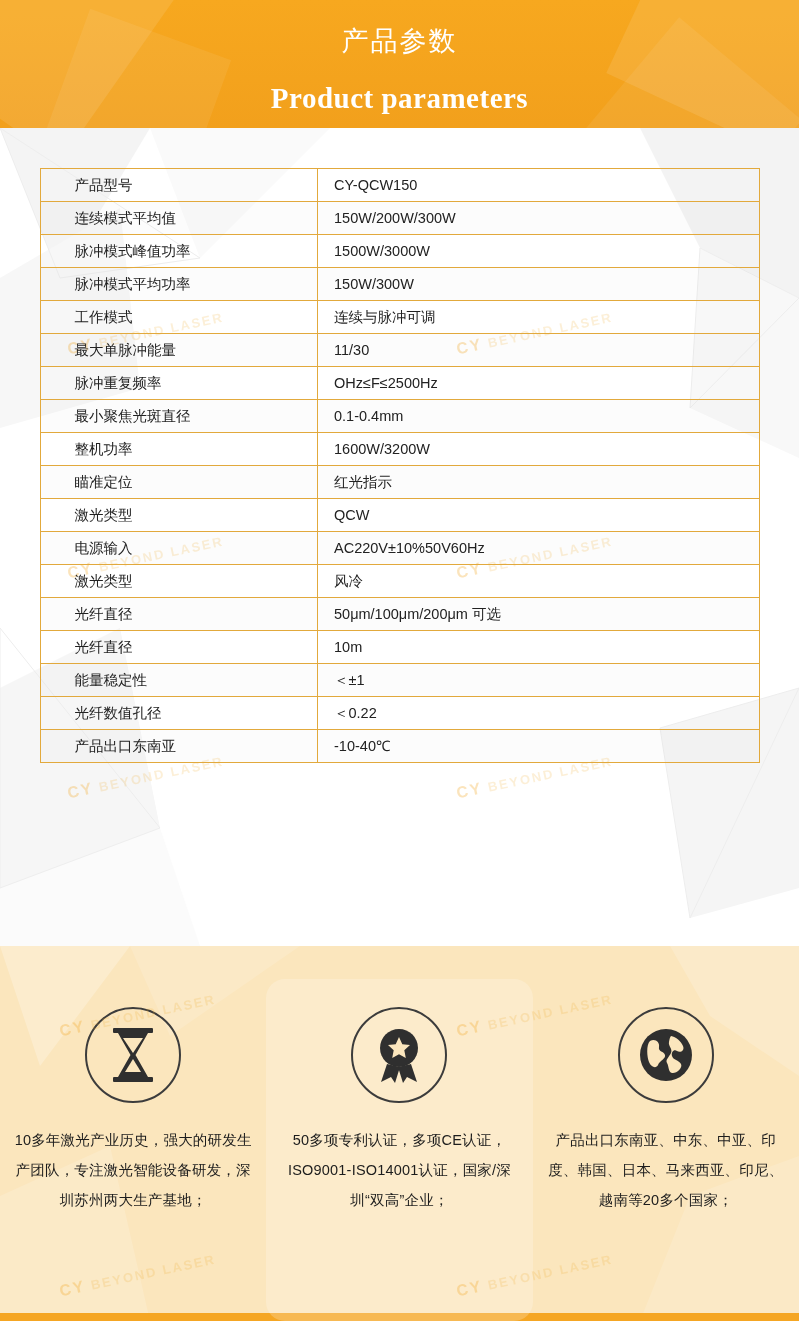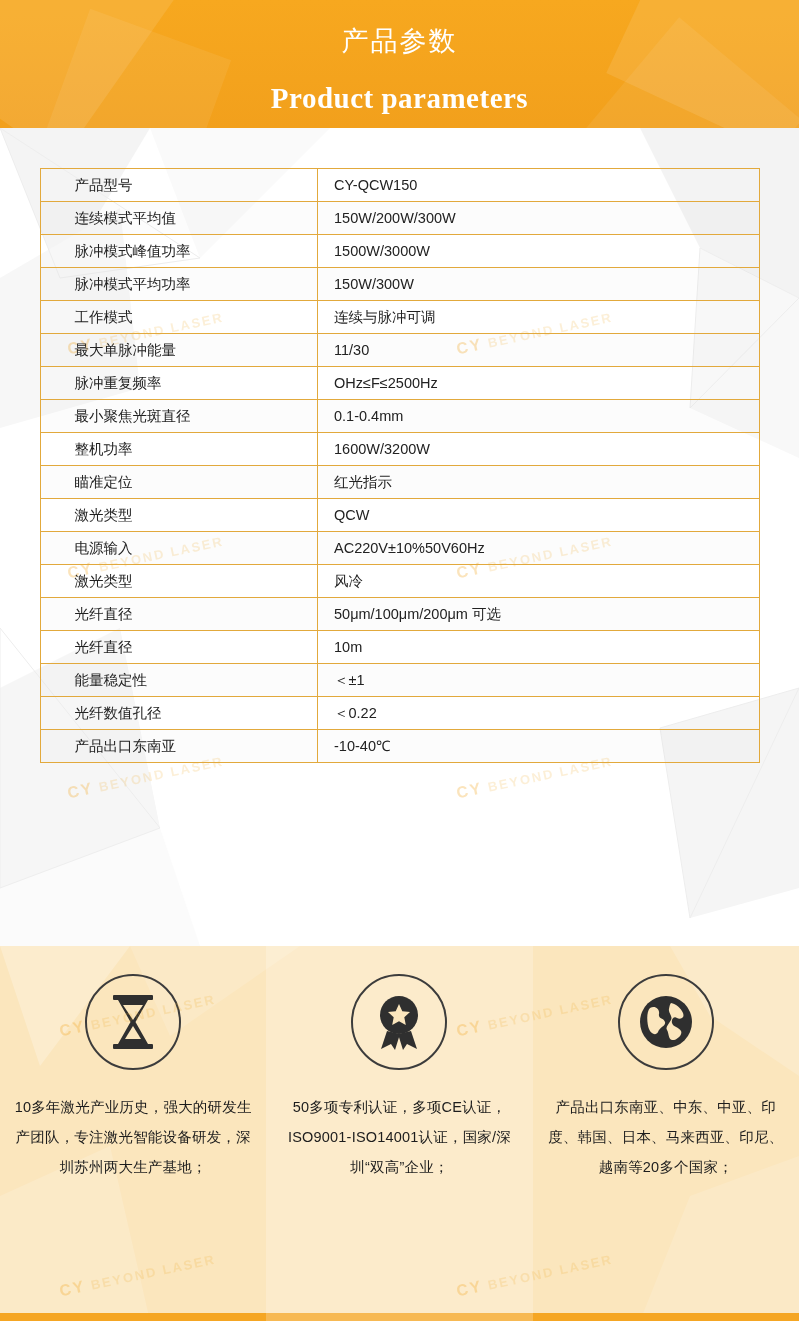--- a/index.html
+++ b/index.html
@@ -104,22 +104,23 @@
     overflow: hidden;
     display: flex;
   }
   .feat-bg { position:absolute; inset:0; }
   .feature {
     position: relative;
     flex: 1 1 0;
     padding: 28px 14px 8px 14px;
     text-align: center;
     z-index: 2;
-  }
-  .feature.alt { background: rgba(255,255,255,0.22); }
+    margin-top: 33px;
+  }
+  .feature.alt { background: rgba(255,255,255,0.22); border-radius: 19px; }
   .circle {
     width: 96px; height: 96px;
     margin: 0 auto 22px auto;
     border: 2px solid #3c3c3c;
     border-radius: 50%;
     display: flex; align-items: center; justify-content: center;
   }
   .feat-text {
     font-size: 14.5px;
     color: #1d1d1d;

